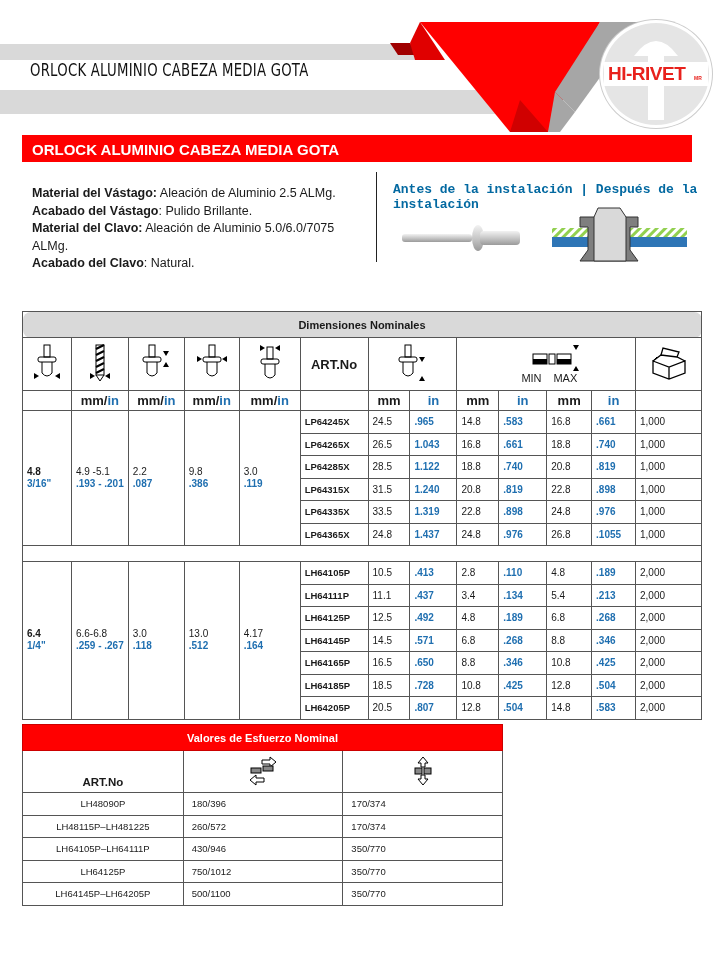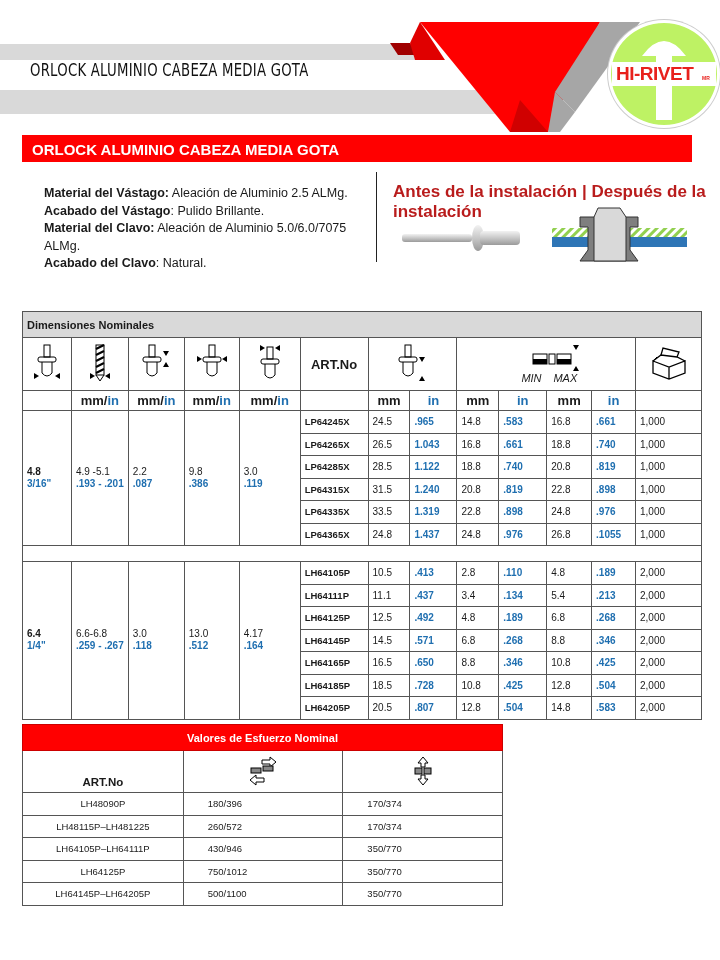--- a/index.html
+++ b/index.html
@@ -9,64 +9,64 @@
   .banner { position: absolute; left: 0; top: 0; width: 720px; height: 130px; }
   .band-top { position: absolute; left: 0; top: 44px; width: 420px; height: 16px; background: #d9d9d9; }
   .band-bot { position: absolute; left: 0; top: 90px; width: 500px; height: 24px; background: #d9d9d9; }
   .banner-title { position: absolute; left: 30px; top: 60px; font-family: "DejaVu Sans", sans-serif; font-size: 17px; letter-spacing: 0.3px; transform: scaleX(0.78); transform-origin: left center; color: #111; font-weight: normal; }
   .banner svg { position: absolute; left: 0; top: 0; }
 
   
   .red-bar { position: absolute; left: 22px; top: 135px; width: 670px; height: 27px; background: #ff0000; color: #fff; font-weight: bold; font-size: 15px; padding: 6px 10px; }
 
   
-  .specs { position: absolute; left: 44px; top: 185px; width: 330px; font-size: 12.5px; line-height: 17.5px; }
+  .specs { position: absolute; left: 32px; top: 185px; width: 330px; font-size: 12.5px; line-height: 17.5px; }
   .specs b { font-weight: bold; }
   .vdiv { position: absolute; left: 376px; top: 172px; width: 1px; height: 90px; background: #222; }
-  .install-title { position: absolute; left: 393px; top: 182px; font-size: 17px; font-weight: bold; color: #b91c1c; }
+  .install-title { position: absolute; left: 393px; top: 182px; font-size: 13px; font-weight: bold; color: #0369a1; font-family: Liberation Mono, monospace; }
   .install-img { position: absolute; left: 398px; top: 205px; }
 
   
   table { border-collapse: collapse; }
   .dim { position: absolute; left: 22px; top: 311px; width: 680px; font-size: 10px; }
   .dim td { border: 1px solid #555; height: 22.5px; padding: 0 4px; vertical-align: middle; }
-  .dim .hdr td { background: #d9d9d9; font-weight: bold; font-size: 11px; height: 26px; }
+  .dim .hdr td { background: #d9d9d9; text-align: center; font-weight: bold; font-size: 11px; height: 26px; border-radius: 8px; }
   .dim .icons td { height: 53px; text-align: center; }
   .dim .units td { height: 20px; text-align: center; font-weight: bold; font-size: 13px; }
   .dim .art { font-weight: bold; font-size: 9.5px; text-align: left; }
   .dim .bl { color: #1f6fb0; font-weight: bold; }
   .dim .grp { vertical-align: middle; font-size: 10px; line-height: 12px; }
   .dim .spacer td { height: 16px; }
   .in { color: #1f6fb0; }
   .artno-h { font-weight: bold; font-size: 13px; }
 
   
   .str { position: absolute; left: 22px; top: 724px; width: 481px; font-size: 9.5px; }
-  .str td { border: 1px solid #555; height: 22.5px; padding: 0 24px; vertical-align: middle; }
+  .str td { border: 1px solid #555; height: 22.5px; padding: 0 8px; vertical-align: middle; }
   .str .red td { background: #ff0000; color: #fff; font-weight: bold; text-align: center; font-size: 11px; height: 26px; border-color: #c00; }
   .str .ic td { height: 42px; }
   .str .c { text-align: center; }
   .str .b { font-weight: bold; }
 </style>
 </head>
 <body>
 
 <div class="banner">
   <div class="band-top"></div>
   <div class="band-bot"></div>
   <div class="banner-title">ORLOCK ALUMINIO CABEZA MEDIA GOTA</div>
   <svg width="720" height="132" viewBox="0 0 720 132">
     <polygon points="390,43 410,43 418,55 398,55" fill="#a00000"></polygon>
     <polygon points="420,22 600,22 548,132 510,132" fill="#ff0000"></polygon>
     <polygon points="410,43 420,22 445,60 415,60" fill="#e00000"></polygon>
     <polygon points="520,100 548,132 510,132" fill="#d00000"></polygon>
     <polygon points="600,22 640,22 575,112 555,92" fill="#a6a6a6"></polygon>
     <polygon points="555,92 575,112 560,132 548,132" fill="#a6a6a6"></polygon>
   </svg>
-  <div style="position:absolute;left:600px;top:20px;width:112px;height:108px;border-radius:50%;background:#bef264;border:3px solid #fff;box-shadow:0 0 0 1px #ccc;margin-left:8px;">
+  <div style="position:absolute;left:600px;top:20px;width:112px;height:108px;border-radius:50%;background:#e5e5e5;border:3px solid #fff;box-shadow:0 0 0 1px #ccc;">
     <svg width="112" height="108" viewBox="0 0 112 108" style="position:absolute;left:-3px;top:-3px;">
       <path d="M34 36 Q56 6 78 36 L64 36 L64 100 L48 100 L48 36 Z" fill="#fff"></path>
       <rect x="4" y="42" width="104" height="24" fill="#fff"></rect>
     </svg>
     <span style="position:absolute;left:5px;top:40px;font-size:19px;font-weight:bold;color:#e8211c;font-family:'Liberation Sans',sans-serif;letter-spacing:-0.5px;">HI-RIVET</span>
     <span style="position:absolute;left:91px;top:52px;font-size:5px;font-weight:bold;color:#e8211c;">MR</span>
   </div>
 </div>
 
 <div class="red-bar">ORLOCK ALUMINIO CABEZA MEDIA GOTA</div>
@@ -174,21 +174,21 @@
     <td colspan="2">
       <svg width="30" height="40" viewBox="0 0 30 40">
             <rect x="8" y="2" width="6" height="12" fill="none" stroke="#000"></rect>
             <rect x="2" y="14" width="18" height="5" rx="2" fill="none" stroke="#000"></rect>
             <path d="M6 19 L6 30 Q11 36 16 30 L16 19" fill="none" stroke="#000"></path>
             <polygon points="22,14 28,14 25,19"></polygon>
             <polygon points="22,38 28,38 25,33"></polygon>
           </svg>
     </td>
     <td colspan="4">
-      <div style="position:relative;height:44px;font-style:italic;">
+      <div style="position:relative;height:44px;">
         <svg width="50" height="30" viewBox="0 0 50 30" style="position:absolute;left:70px;top:0;">
               <rect x="2" y="12" width="14" height="10" fill="#fff" stroke="#000"></rect>
               <rect x="2" y="17" width="14" height="5"></rect>
               <rect x="18" y="12" width="6" height="10" fill="#fff" stroke="#000"></rect>
               <rect x="26" y="12" width="14" height="10" fill="#fff" stroke="#000"></rect>
               <rect x="26" y="17" width="14" height="5"></rect>
               <polygon points="42,3 48,3 45,8"></polygon>
               <polygon points="42,29 48,29 45,24"></polygon>
             </svg>
         <span style="position:absolute;left:60px;top:30px;font-size:11px;">MIN</span>

